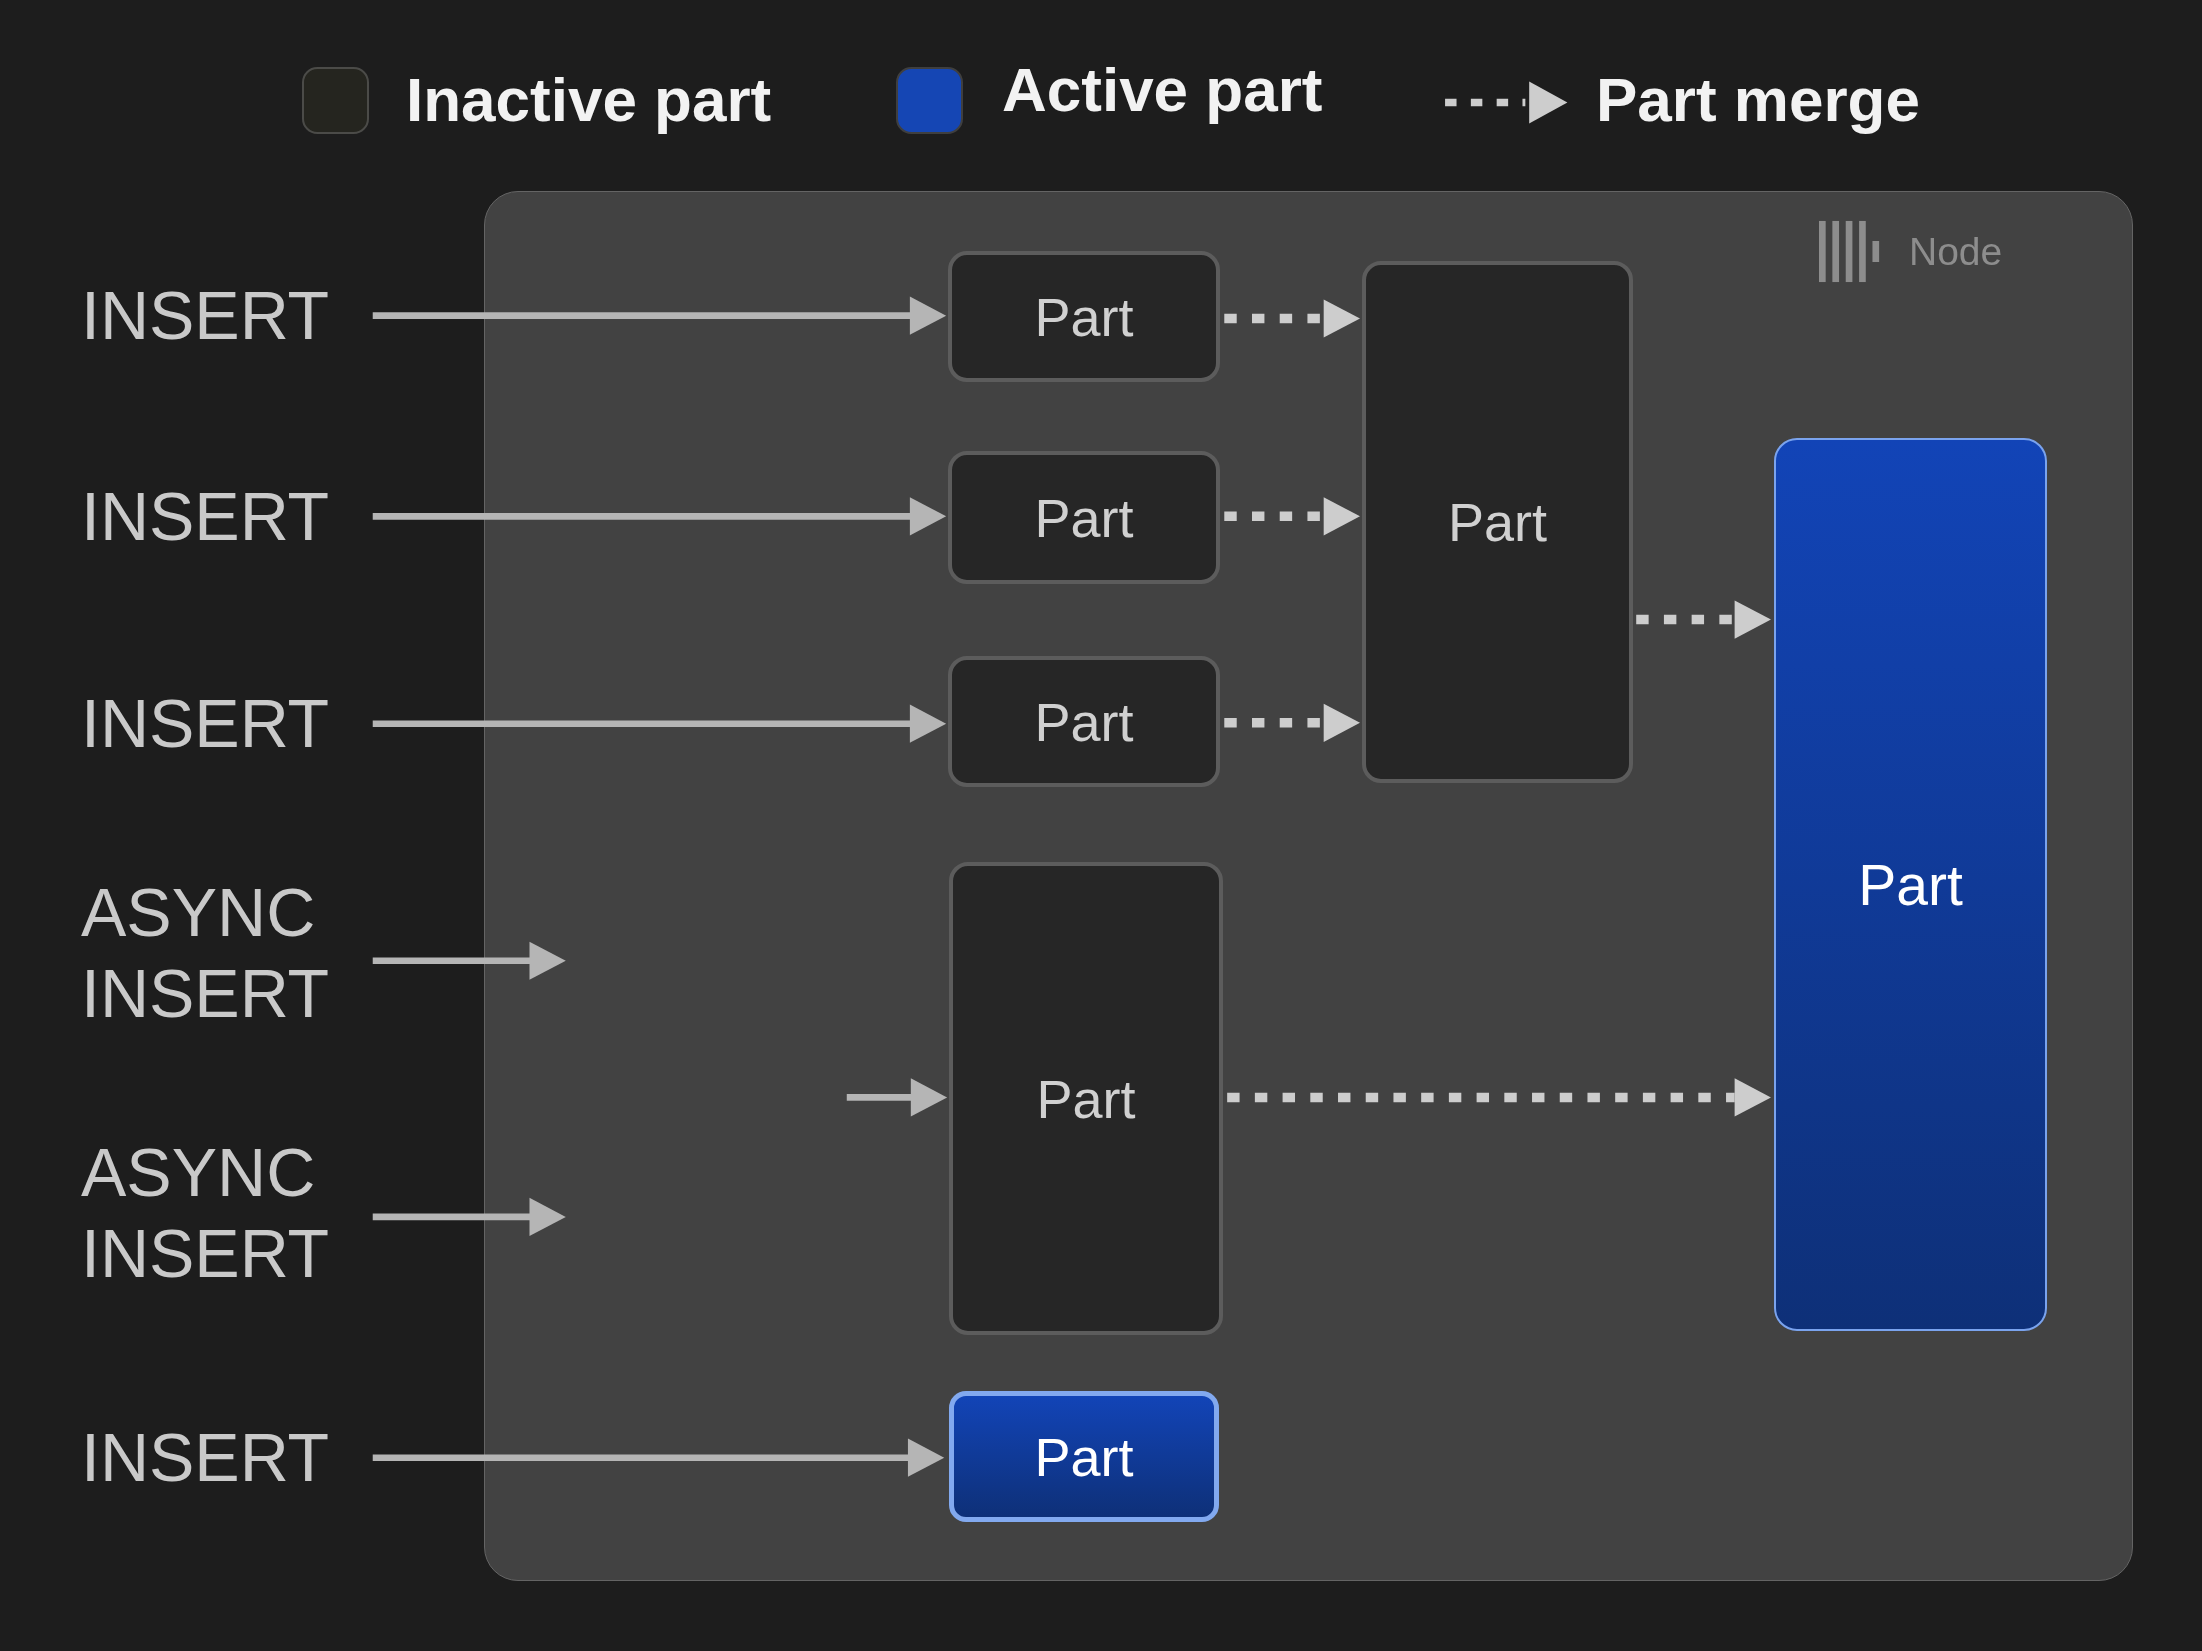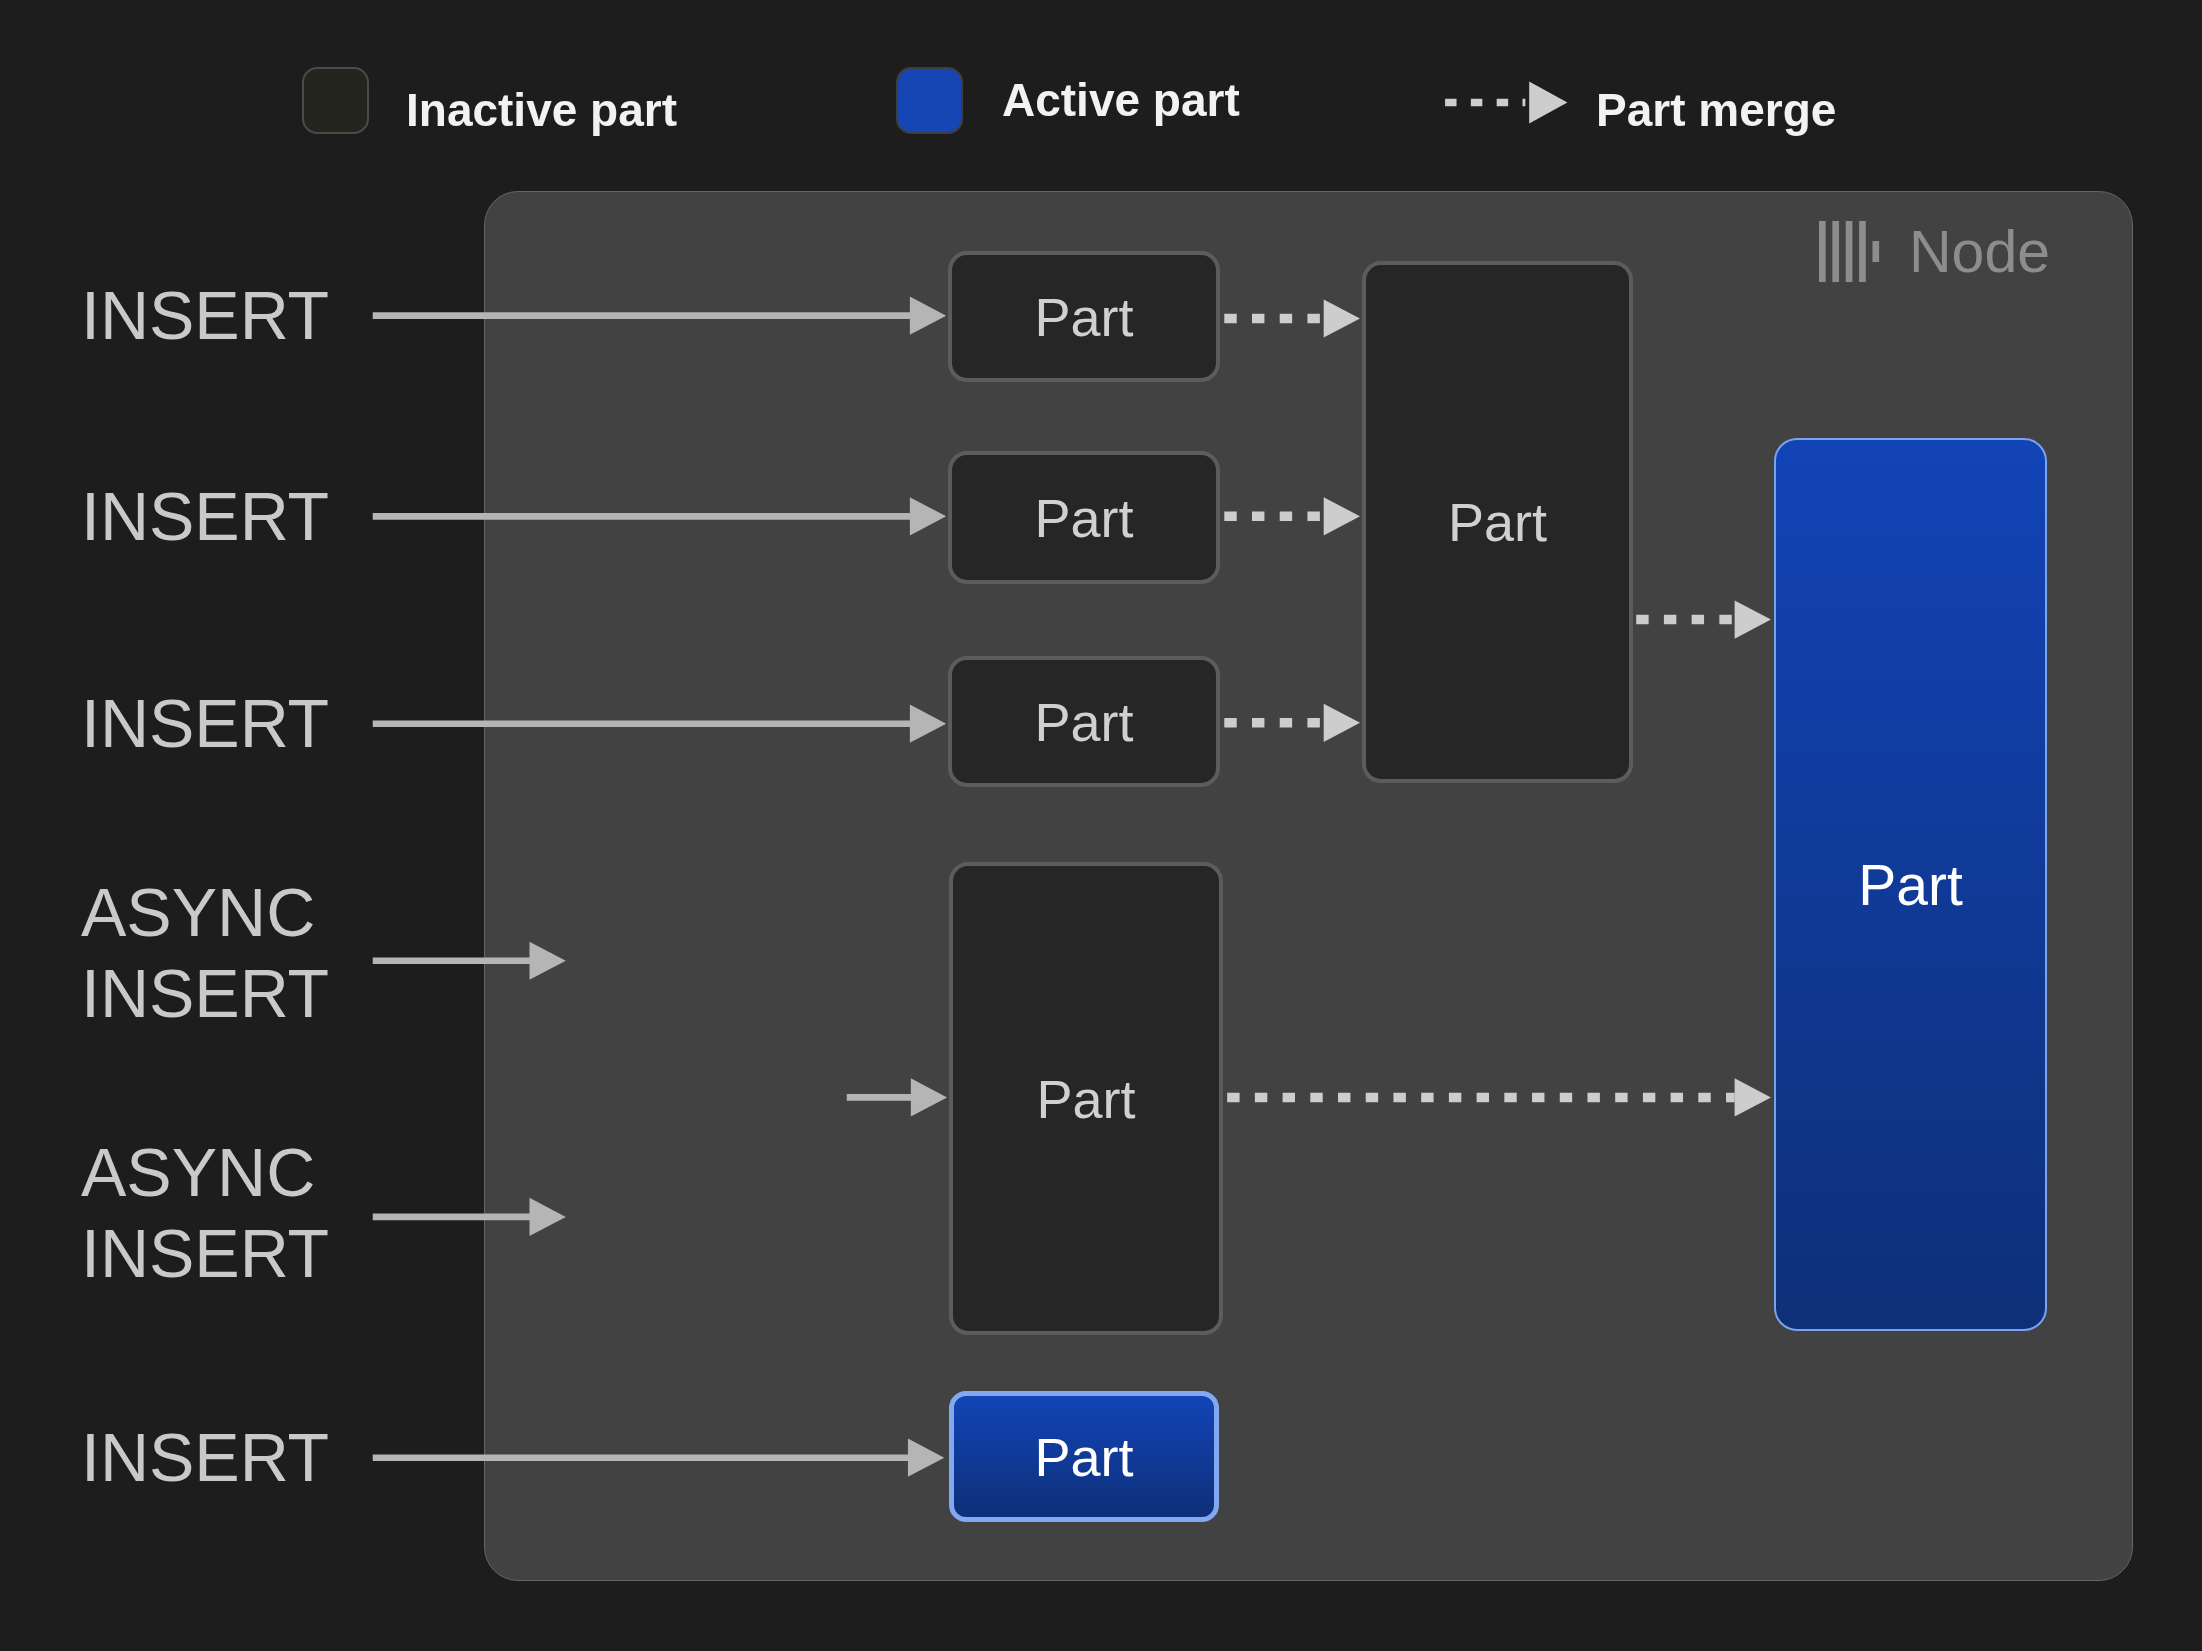--- a/index.html
+++ b/index.html
@@ -26,34 +26,34 @@
     background:var(--background);
     font-family:"Liberation Sans", sans-serif;
   }
   .abs{position:absolute;}
   
   .swatch{position:absolute;width:63px;height:63px;border-radius:15.3px;}
   .swatch.inactive{background:#25251f;border:2.9px solid #4b4b48;}
   .swatch.active{background:#1546b4;border:2.9px solid #3f3f3f;}
   .legend-label{
     position:absolute;height:65px;display:flex;align-items:center;
-    color:var(--text-light);font-size:46px;font-weight:600;margin-top:10px;
+    color:var(--text-light);font-size:62px;font-weight:600;
   }
   
   #node-box{
     position:absolute;left:484px;top:191px;width:1649px;height:1390px;
     background:var(--node-fill);border:1.9px solid var(--node-border);
     border-radius:34px;box-sizing:border-box;
   }
   #node-title{
     position:absolute;left:1819px;top:219px;height:65px;
     display:flex;align-items:center;gap:27px;
   }
   #node-title .title-text{
-    color:var(--node-title);font-size:59px;font-weight:500;
+    color:var(--node-title);font-size:39px;font-weight:500;
   }
   
   .input-label{
     position:absolute;left:81px;display:flex;align-items:center;
     color:var(--text-gray);font-size:68px;font-weight:500;
   }
   .input-label.one-line{height:76px;}
   .input-label.two-line{display:block;white-space:pre-line;line-height:81px;}
   
   .part-box{

